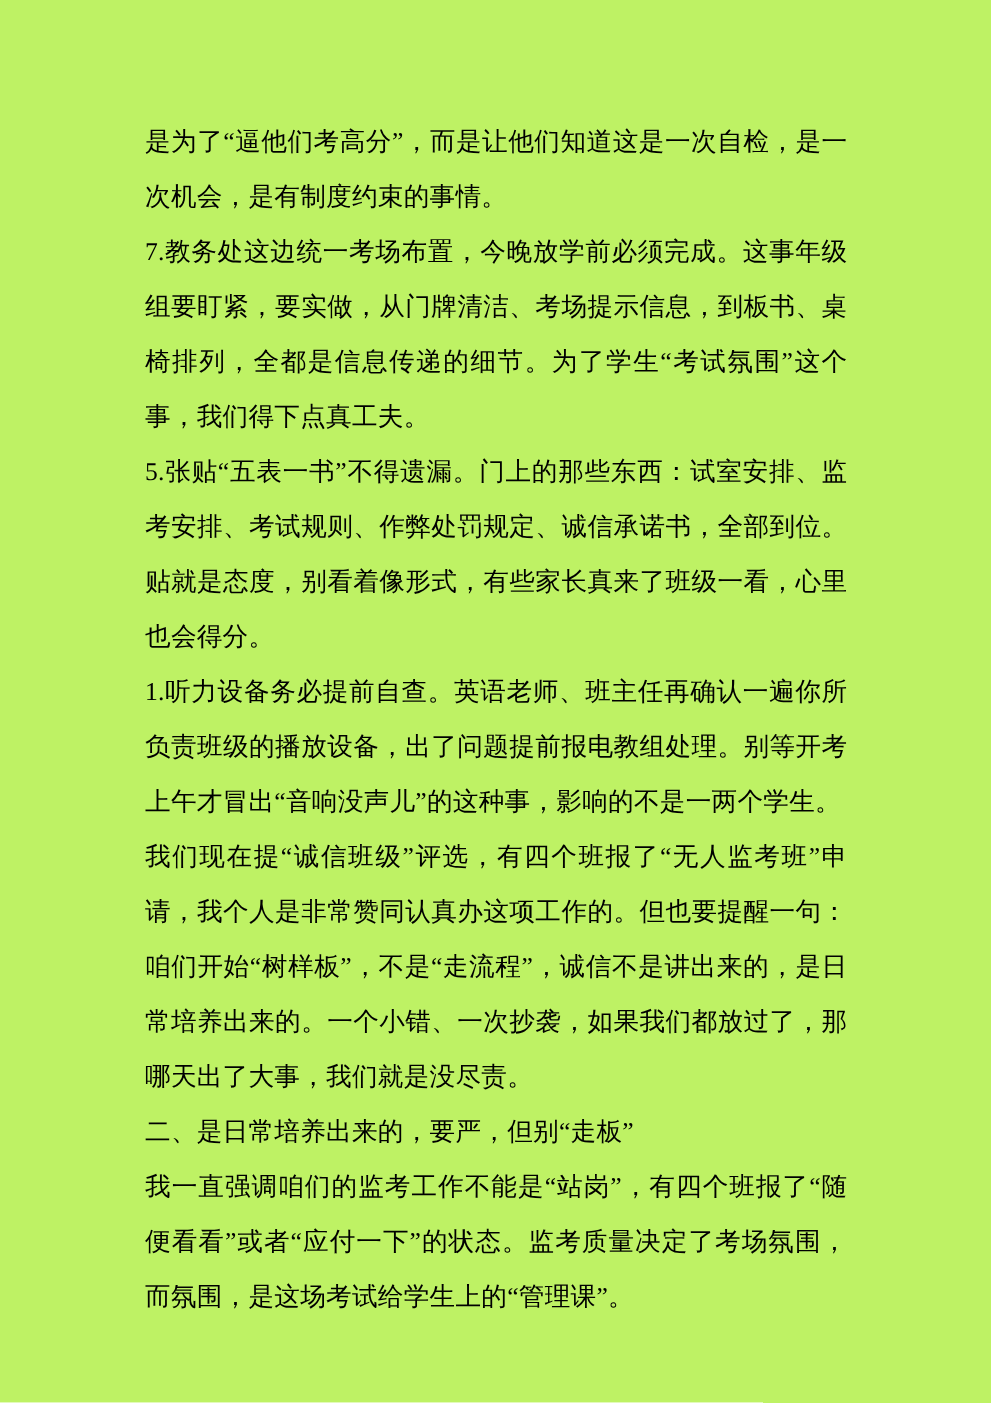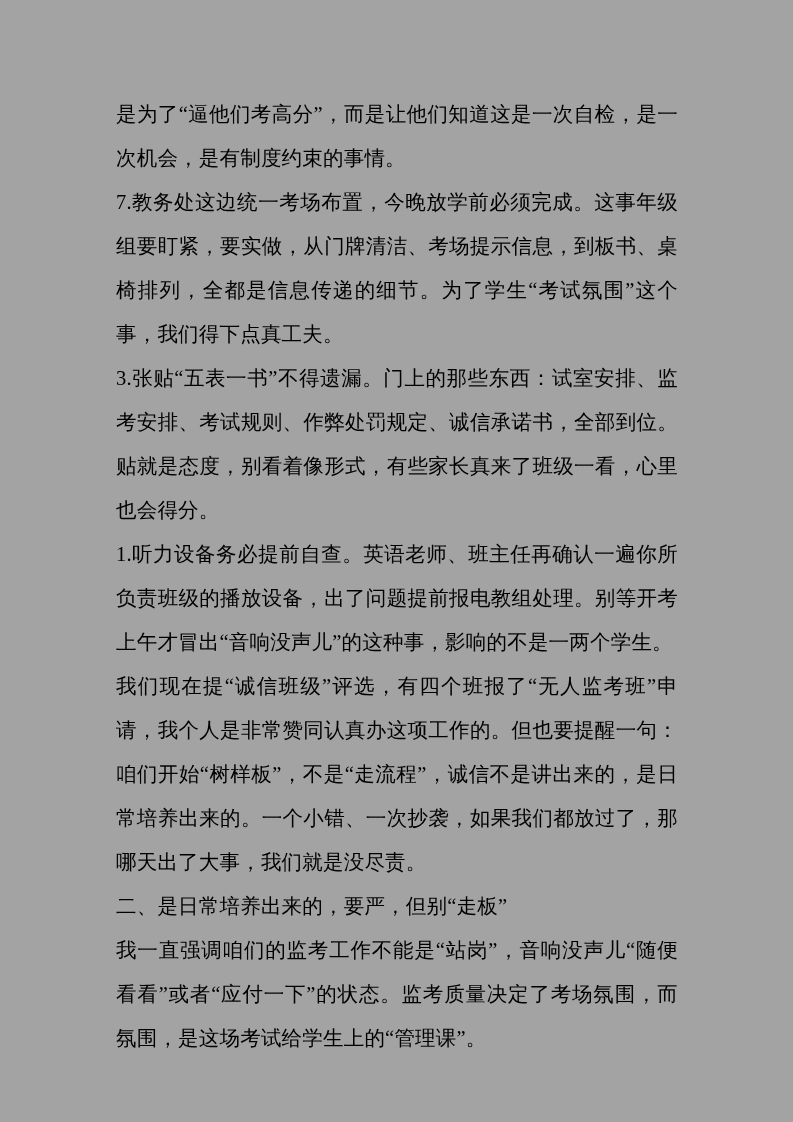--- a/index.html
+++ b/index.html
@@ -8,21 +8,21 @@
     background: #ffffff;
   }
   body {
     font-family: "Liberation Serif", "DejaVu Serif", serif;
   }
   .page {
     position: relative;
     width: 793px;
     height: 1122px;
     margin: 0 auto;
-    background: #a3a3a3;
+    background: #bef264;
     overflow: hidden;
     box-sizing: border-box;
   }
   .page-body {
     position: absolute;
     left: 116px;
     top: 92px;
     width: 562px;
   }
   .para {
@@ -39,19 +39,19 @@
     margin-top: 0px;
   }
 </style>
 </head>
 <body>
 
 <div class="page">
   <div class="page-body">
     <p class="para">是为了“逼他们考高分”，而是让他们知道这是一次自检，是一次机会，是有制度约束的事情。</p>
     <p class="para">7.教务处这边统一考场布置，今晚放学前必须完成。这事年级组要盯紧，要实做，从门牌清洁、考场提示信息，到板书、桌椅排列，全都是信息传递的细节。为了学生“考试氛围”这个事，我们得下点真工夫。</p>
-    <p class="para">3.张贴“五表一书”不得遗漏。门上的那些东西：试室安排、监考安排、考试规则、作弊处罚规定、诚信承诺书，全部到位。贴就是态度，别看着像形式，有些家长真来了班级一看，心里也会得分。</p>
+    <p class="para">5.张贴“五表一书”不得遗漏。门上的那些东西：试室安排、监考安排、考试规则、作弊处罚规定、诚信承诺书，全部到位。贴就是态度，别看着像形式，有些家长真来了班级一看，心里也会得分。</p>
     <p class="para">1.听力设备务必提前自查。英语老师、班主任再确认一遍你所负责班级的播放设备，出了问题提前报电教组处理。别等开考上午才冒出“音响没声儿”的这种事，影响的不是一两个学生。</p>
     <p class="para">我们现在提“诚信班级”评选，有四个班报了“无人监考班”申请，我个人是非常赞同认真办这项工作的。但也要提醒一句：咱们开始“树样板”，不是“走流程”，诚信不是讲出来的，是日常培养出来的。一个小错、一次抄袭，如果我们都放过了，那哪天出了大事，我们就是没尽责。</p>
     <p class="para">二、是日常培养出来的，要严，但别“走板”</p>
-    <p class="para">我一直强调咱们的监考工作不能是“站岗”，音响没声儿“随便看看”或者“应付一下”的状态。监考质量决定了考场氛围，而氛围，是这场考试给学生上的“管理课”。</p>
+    <p class="para">我一直强调咱们的监考工作不能是“站岗”，有四个班报了“随便看看”或者“应付一下”的状态。监考质量决定了考场氛围，而氛围，是这场考试给学生上的“管理课”。</p>
   </div>
 </div>
 
 </body></html>

